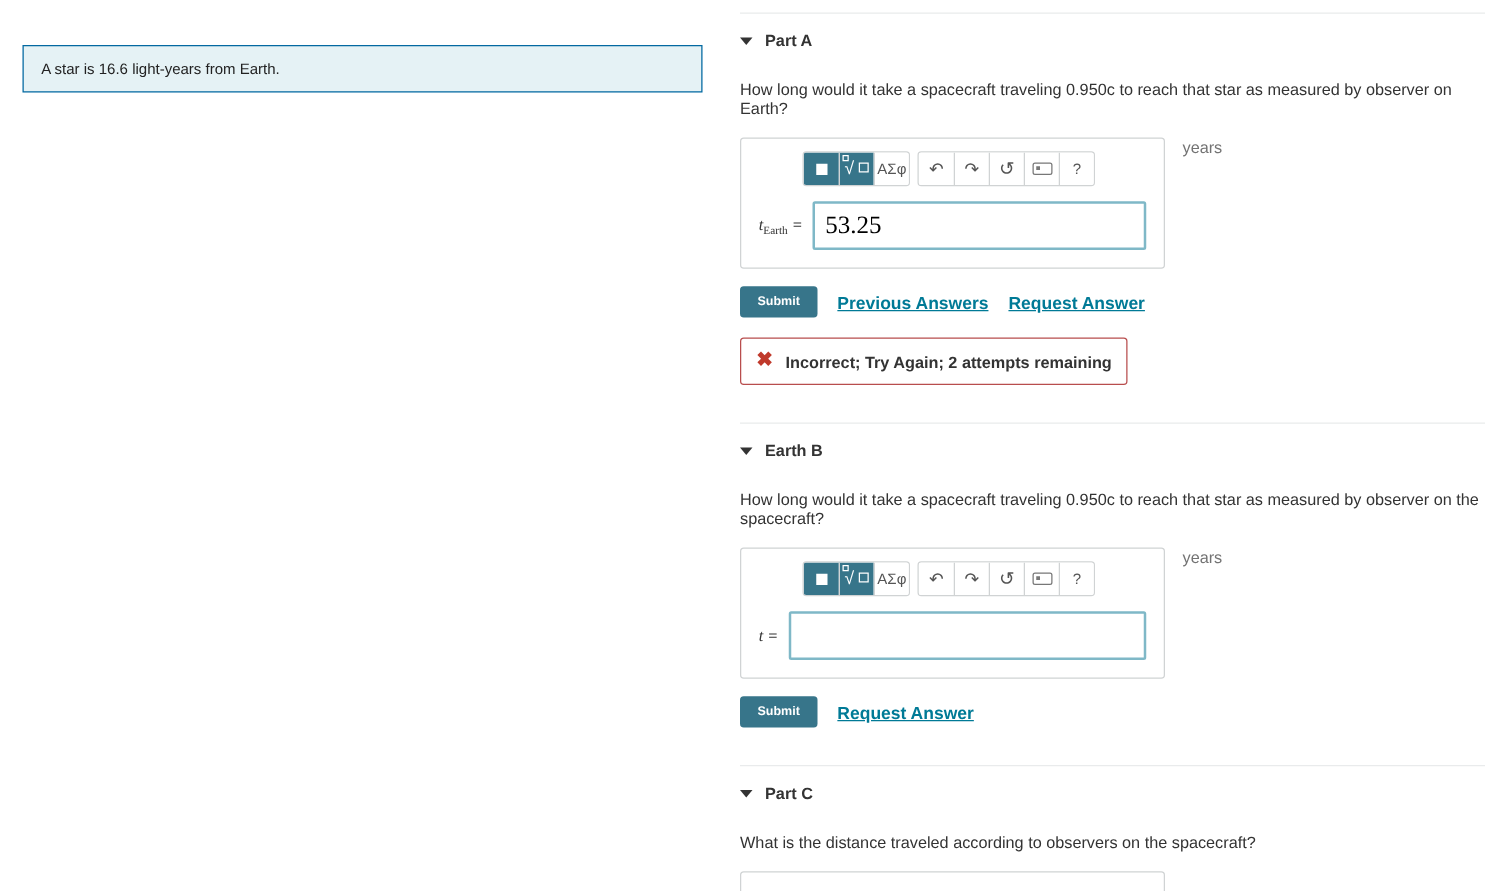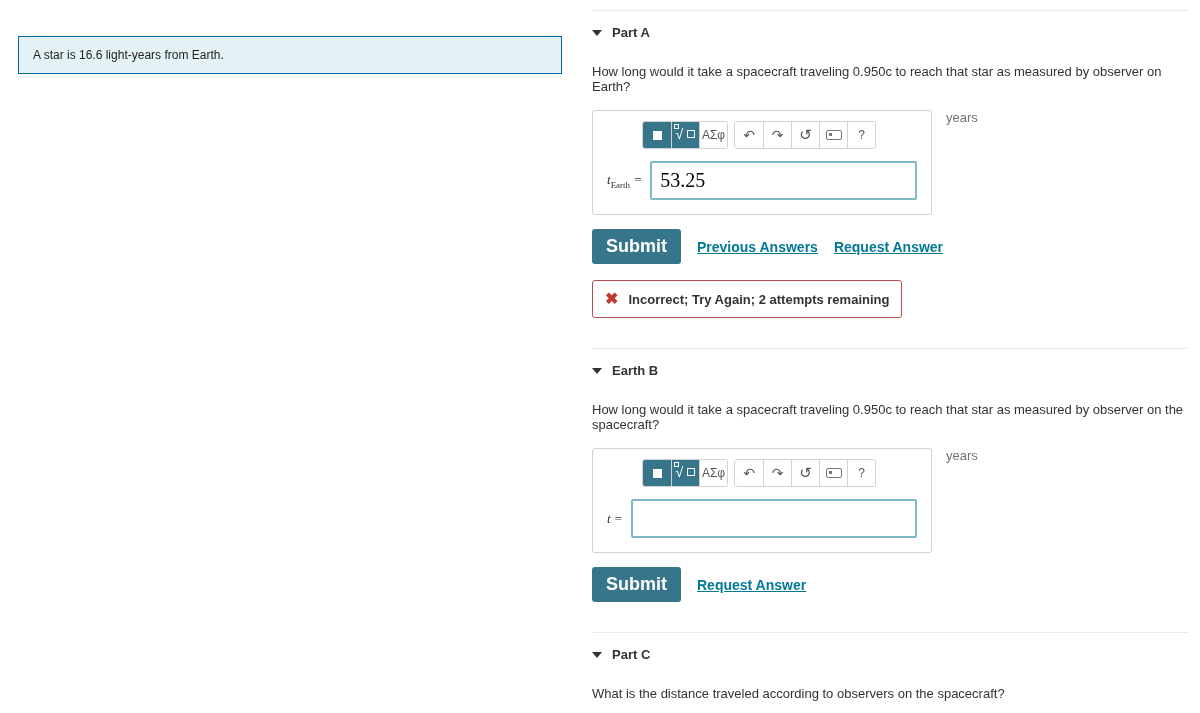--- a/index.html
+++ b/index.html
@@ -152,21 +152,21 @@
     display: flex;
     align-items: center;
     gap: 16px;
   }
   .submit-btn {
     background: var(--teal-btn);
     color: #fff;
     border: none;
     border-radius: 3px;
     padding: 7px 14px;
-    font-size: 18px;
+    font-size: 10px;
     font-weight: 700;
     cursor: pointer;
   }
   .link-btn {
     color: var(--teal);
     text-decoration: underline;
     font-size: 14px;
     font-weight: 700;
     cursor: pointer;
   }

